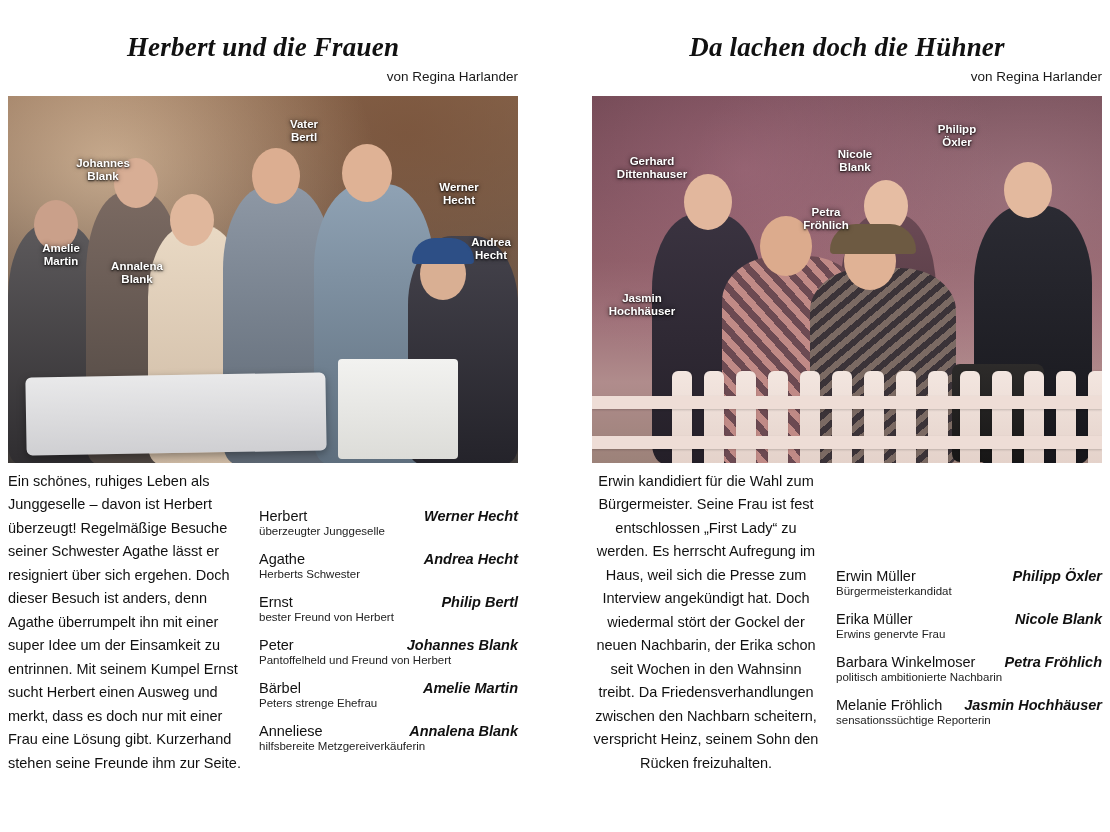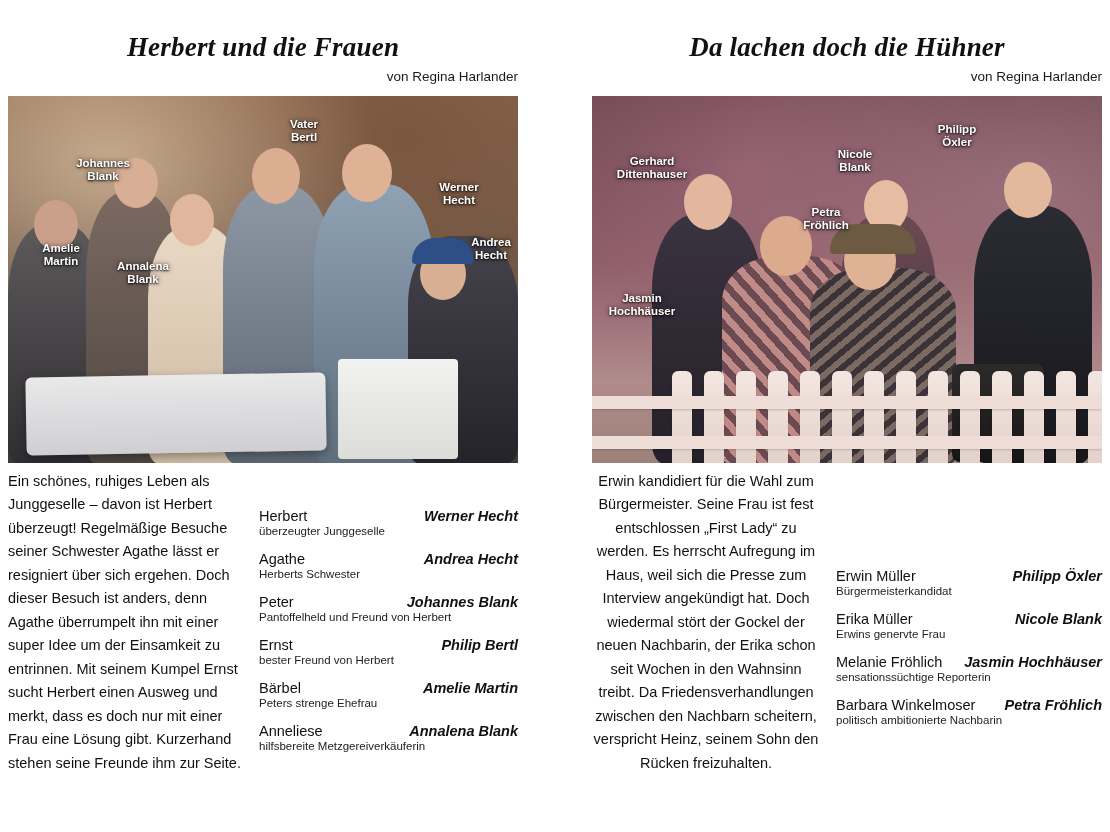--- a/index.html
+++ b/index.html
@@ -199,21 +199,21 @@
       <div class="name-label" style="left:58px;top:18px;width:74px;margin-top:43px;">Johannes
 Blank</div>
       <div class="name-label" style="left:264px;top:22px;width:64px;">Vater
 Bertl</div>
       <div class="name-label" style="left:420px;top:85px;width:62px;">Werner
 Hecht</div>
       <div class="name-label" style="left:452px;top:140px;width:62px;">Andrea
 Hecht</div>
       <div class="name-label" style="left:22px;top:146px;width:62px;">Amelie
 Martin</div>
-      <div class="name-label" style="left:98px;top:164px;width:74px;">Annalena
+      <div class="name-label" style="left:92px;top:164px;width:74px;">Annalena
 Blank</div>
     </div>
 
     <div class="lower">
       <div class="lower-inner">
         <div class="synopsis">Ein schönes, ruhiges Leben als Junggeselle – davon ist Herbert überzeugt! Regelmäßige Besuche seiner Schwester Agathe lässt er resigniert über sich ergehen. Doch dieser Besuch ist anders, denn Agathe überrumpelt ihn mit einer super Idee um der Einsamkeit zu entrinnen. Mit seinem Kumpel Ernst sucht Herbert einen Ausweg und merkt, dass es doch nur mit einer Frau eine Lösung gibt. Kurzerhand stehen seine Freunde ihm zur Seite.</div>
         <div class="cast cast-top-left">
           <div class="cast-row">
             <div class="cast-line">
               <span class="role">Herbert</span>
@@ -223,31 +223,31 @@
           </div>
           <div class="cast-row">
             <div class="cast-line">
               <span class="role">Agathe</span>
               <span class="actor">Andrea Hecht</span>
             </div>
             <div class="role-desc">Herberts Schwester</div>
           </div>
           <div class="cast-row">
             <div class="cast-line">
+              <span class="role">Ernst</span>
+              <span class="actor">Philip Bertl</span>
+            </div>
+            <div class="role-desc">bester Freund von Herbert</div>
+          </div>
+          <div class="cast-row">
+            <div class="cast-line">
               <span class="role">Peter</span>
               <span class="actor">Johannes Blank</span>
             </div>
             <div class="role-desc">Pantoffelheld und Freund von Herbert</div>
-          </div>
-          <div class="cast-row">
-            <div class="cast-line">
-              <span class="role">Ernst</span>
-              <span class="actor">Philip Bertl</span>
-            </div>
-            <div class="role-desc">bester Freund von Herbert</div>
           </div>
           <div class="cast-row">
             <div class="cast-line">
               <span class="role">Bärbel</span>
               <span class="actor">Amelie Martin</span>
             </div>
             <div class="role-desc">Peters strenge Ehefrau</div>
           </div>
           <div class="cast-row">
             <div class="cast-line">
@@ -324,30 +324,30 @@
           </div>
           <div class="cast-row">
             <div class="cast-line">
               <span class="role">Erika Müller</span>
               <span class="actor">Nicole Blank</span>
             </div>
             <div class="role-desc">Erwins genervte Frau</div>
           </div>
           <div class="cast-row">
             <div class="cast-line">
+              <span class="role">Barbara Winkelmoser</span>
+              <span class="actor">Petra Fröhlich</span>
+            </div>
+            <div class="role-desc">politisch ambitionierte Nachbarin</div>
+          </div>
+          <div class="cast-row">
+            <div class="cast-line">
               <span class="role">Melanie Fröhlich</span>
               <span class="actor">Jasmin Hochhäuser</span>
             </div>
             <div class="role-desc">sensationssüchtige Reporterin</div>
-          </div>
-          <div class="cast-row">
-            <div class="cast-line">
-              <span class="role">Barbara Winkelmoser</span>
-              <span class="actor">Petra Fröhlich</span>
-            </div>
-            <div class="role-desc">politisch ambitionierte Nachbarin</div>
           </div>
         </div>
       </div>
     </div>
   </div>
 
 </div>
 
 </body></html>

